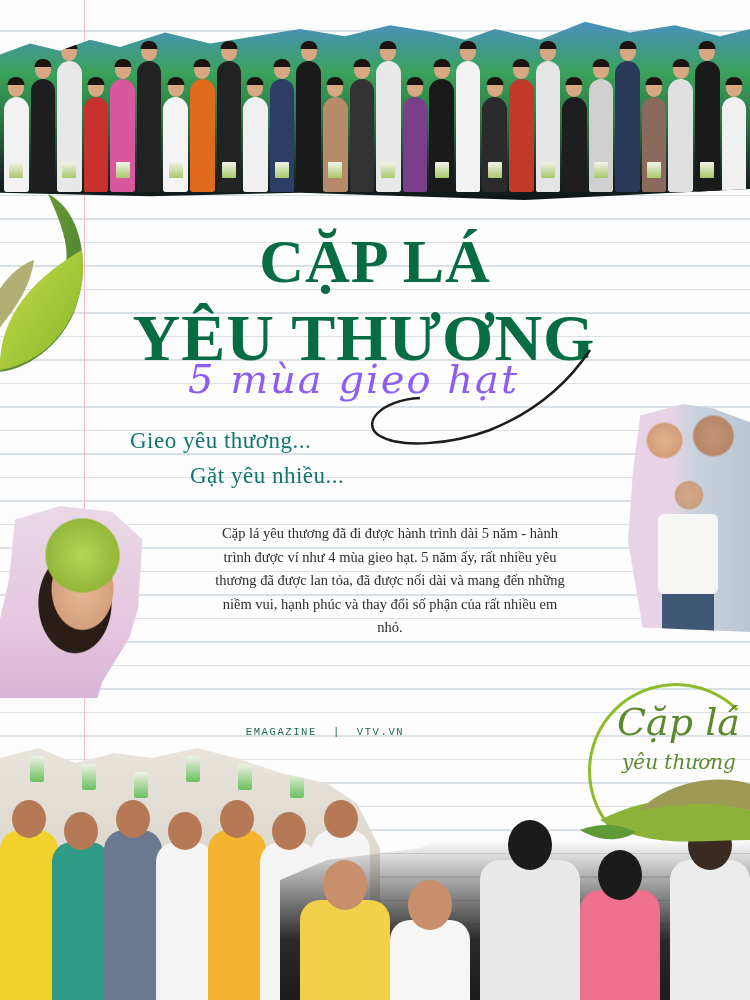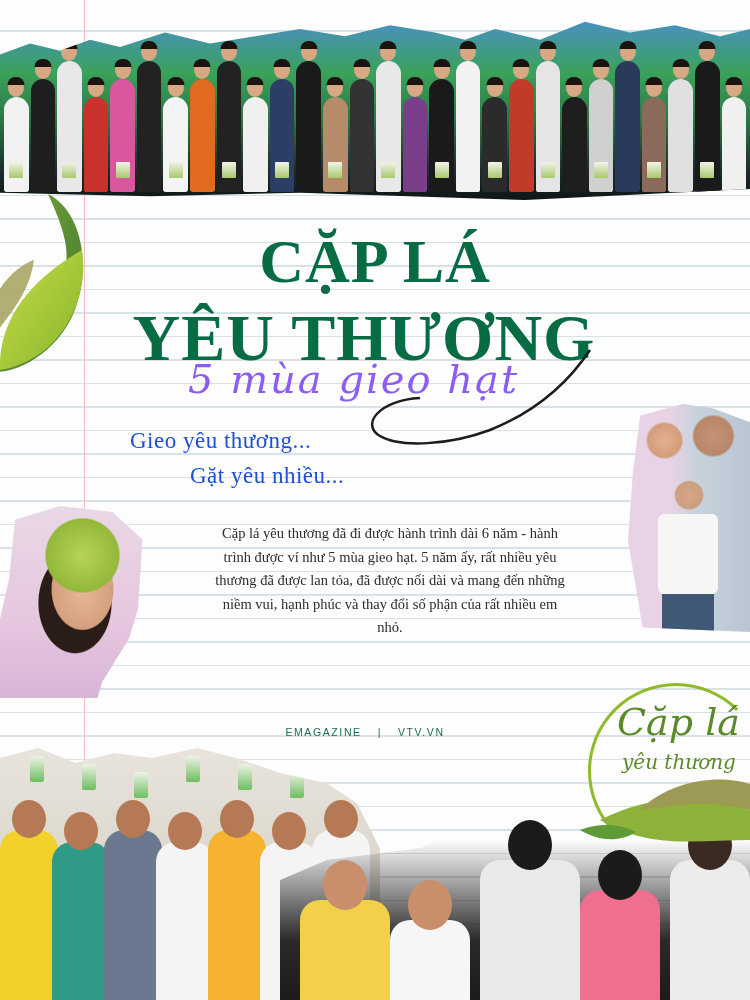--- a/index.html
+++ b/index.html
@@ -47,34 +47,34 @@
   .title-1 { top: 226px; font-size: 62px; }
   .title-2 { top: 300px; font-size: 66px; left: 0px; width: 728px; }
 
   .script {
     position: absolute; left: 188px; top: 356px; font-family: "DejaVu Serif", serif;
     font-style: italic; font-size: 40px; color: #8b5cf6; letter-spacing: 2px;
   }
   .script-swash { position: absolute; left: 340px; top: 340px; width: 280px; height: 110px; }
 
   .tagline {
-    position: absolute; font-family: "Liberation Serif", serif; font-size: 23px; color: #1d4ed8; letter-spacing: 0.5px;
+    position: absolute; font-family: "Liberation Serif", serif; font-size: 23px; color: #0f766e; letter-spacing: 0.5px;
   }
   .tag-1 { left: 130px; top: 428px; }
   .tag-2 { left: 190px; top: 463px; }
 
   .body-text {
     position: absolute; left: 215px; top: 522px; width: 350px;
     font-family: "Liberation Serif", serif; font-size: 14.5px; color: #2b2b2b;
     line-height: 23.5px; text-align: center;
   }
 
   .footer-credit {
-    position: absolute; left: 0; width: 730px; top: 726px; text-align: center;
-    font-family: Liberation Sans, sans-serif; font-size: 10.5px; letter-spacing: 1.6px; color: #1c6c4c;
+    position: absolute; left: 0; width: 650px; top: 726px; text-align: center;
+    font-family: Liberation Mono, monospace; font-size: 10.5px; letter-spacing: 1.6px; color: #1c6c4c;
   }
   .footer-credit .sep { margin: 0 16px; }
 
   
   .photo {
     position: absolute; overflow: hidden;
     box-shadow: 0 0 0 2px rgba(255,255,255,0.7);
   }
   .photo-girl-hat {
     left: 0; top: 500px; width: 150px; height: 198px;
@@ -214,21 +214,21 @@
 <div class="title title-1">CẶP LÁ</div>
 <div class="title title-2">YÊU THƯƠNG</div>
 <div class="script">5 mùa gieo hạt</div>
 <svg class="script-swash" viewBox="0 0 280 110">
   <path d="M250 10 C230 40, 200 70, 150 90 C110 105, 60 108, 40 96 C20 84, 40 60, 80 58" fill="none" stroke="#1c1c1c" stroke-width="2.5"></path>
 </svg>
 
 <div class="tagline tag-1">Gieo yêu thương...</div>
 <div class="tagline tag-2">Gặt yêu nhiều...</div>
 
-<p class="body-text">Cặp lá yêu thương đã đi được hành trình dài 6 năm - hành trình được ví như 5 mùa gieo hạt. 5 năm ấy, rất nhiều yêu thương đã được lan tỏa, đã được nối dài và mang đến những niềm vui, hạnh phúc và thay đổi số phận của rất nhiều em nhỏ.</p>
+<p class="body-text">Cặp lá yêu thương đã đi được hành trình dài 5 năm - hành trình được ví như 4 mùa gieo hạt. 5 năm ấy, rất nhiều yêu thương đã được lan tỏa, đã được nối dài và mang đến những niềm vui, hạnh phúc và thay đổi số phận của rất nhiều em nhỏ.</p>
 
 <div class="footer-credit">
   <span>EMAGAZINE</span><span class="sep">|</span><span>VTV.VN</span>
 </div>
 
 <div class="photo photo-girl-hat"></div>
 
 <div class="photo photo-family">
   <div class="photo-family-shirt"></div>
   <div class="photo-family-jeans"></div>

